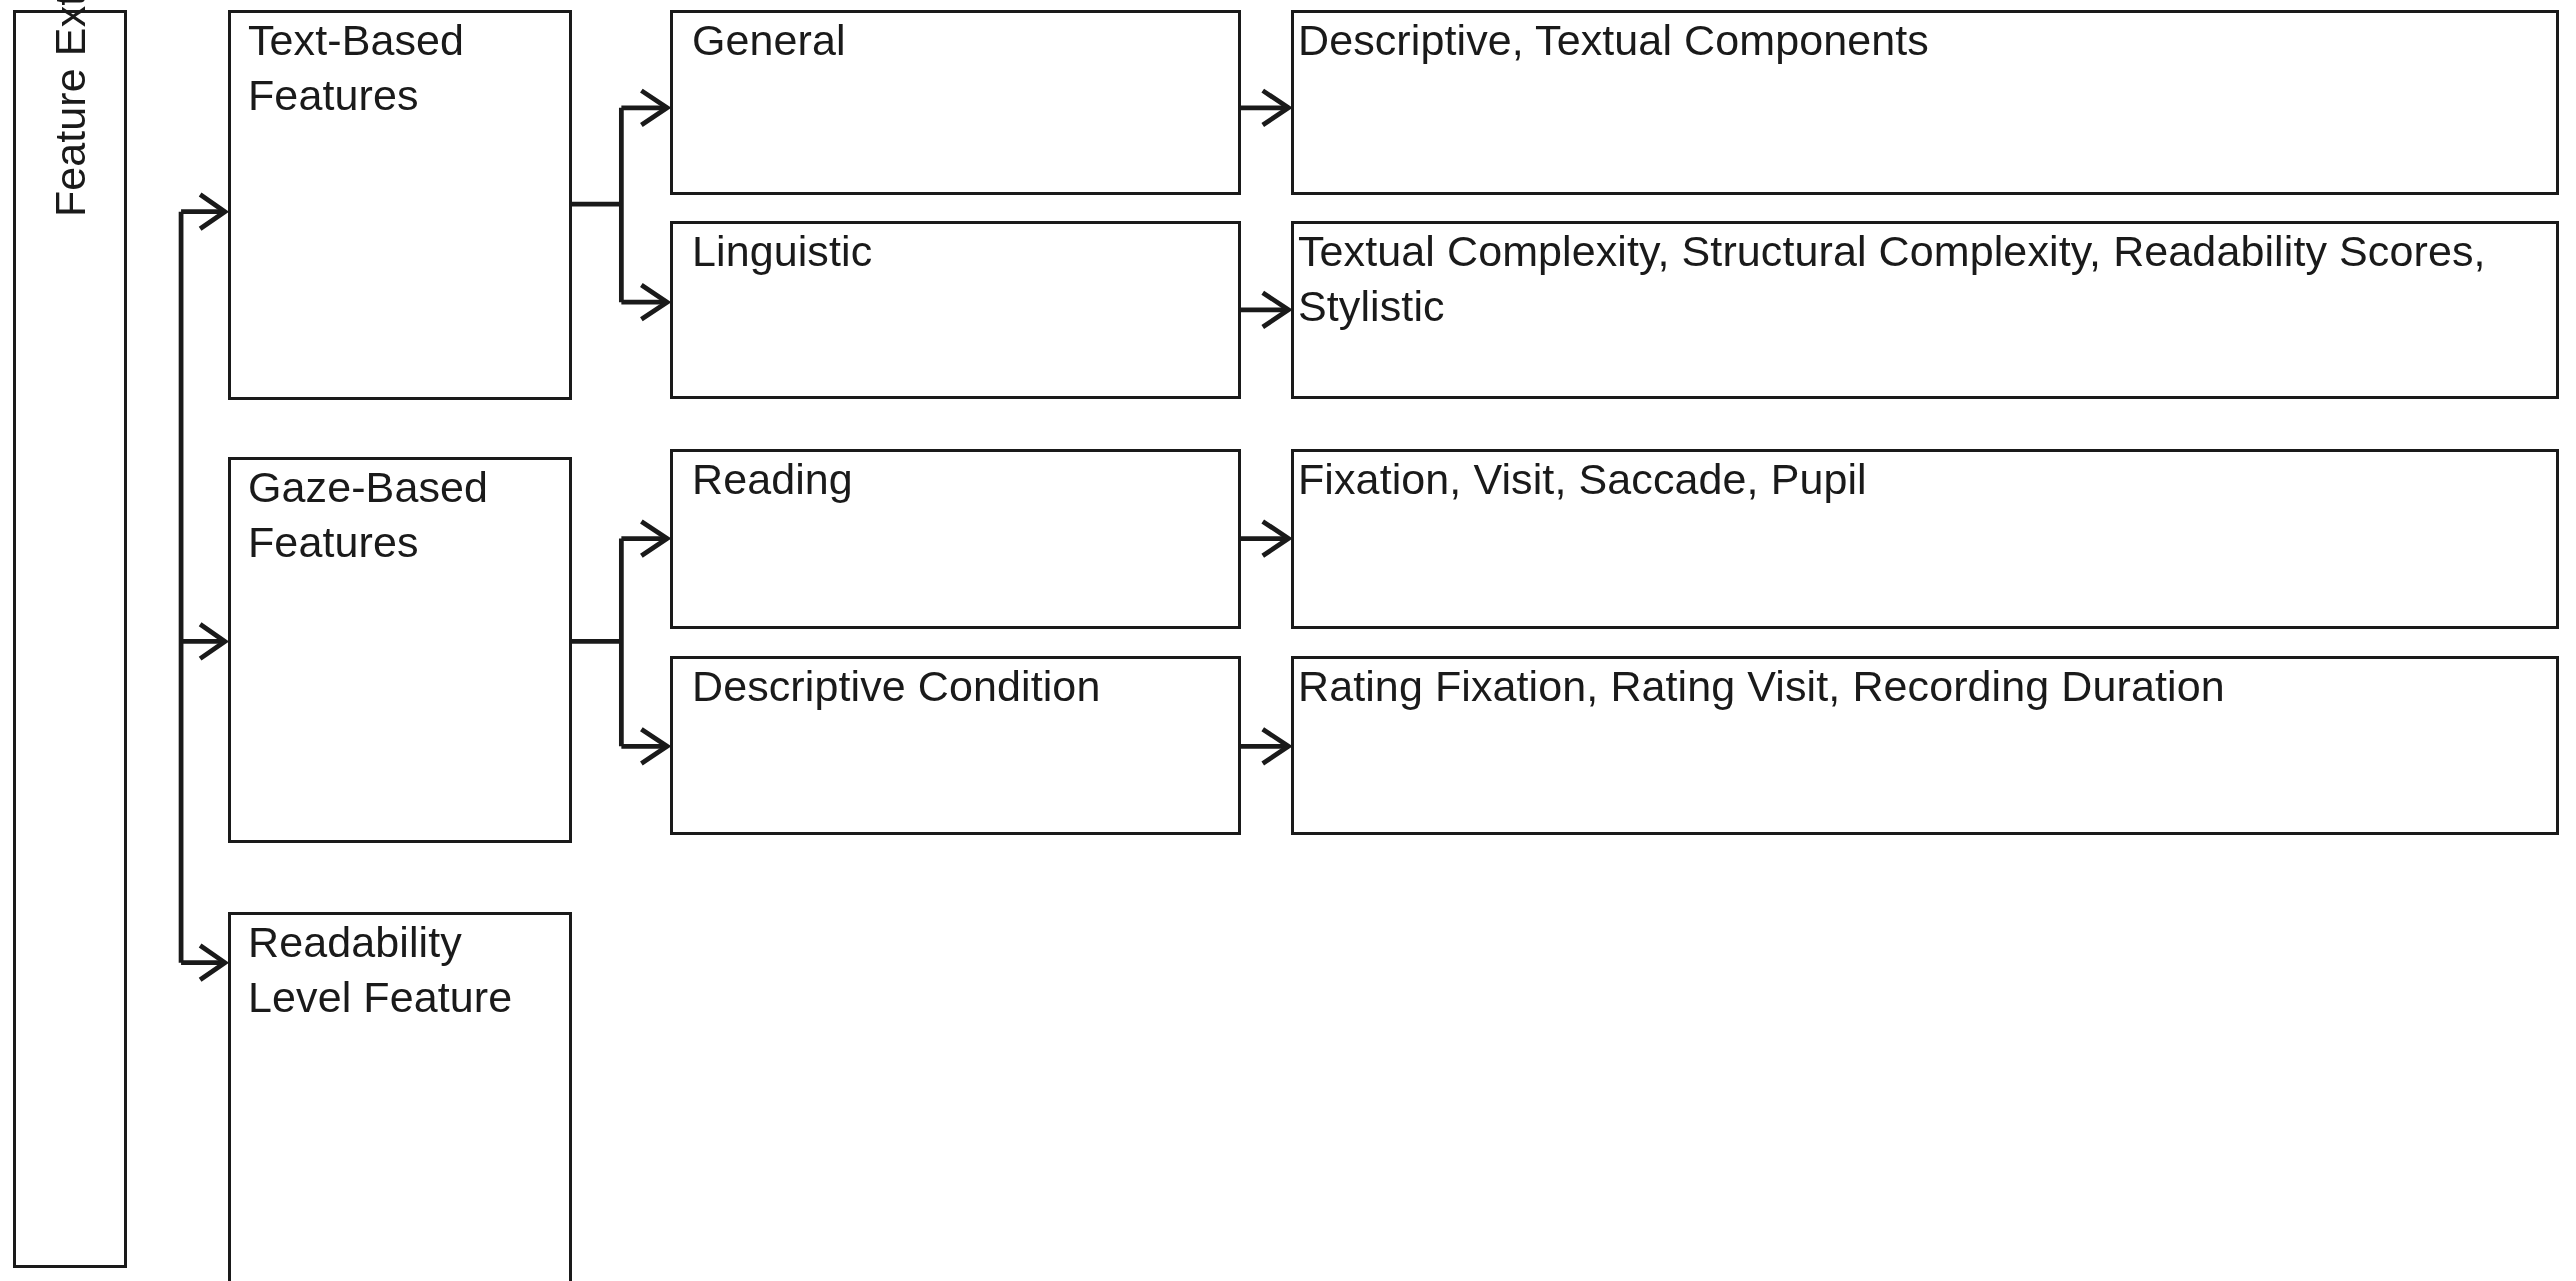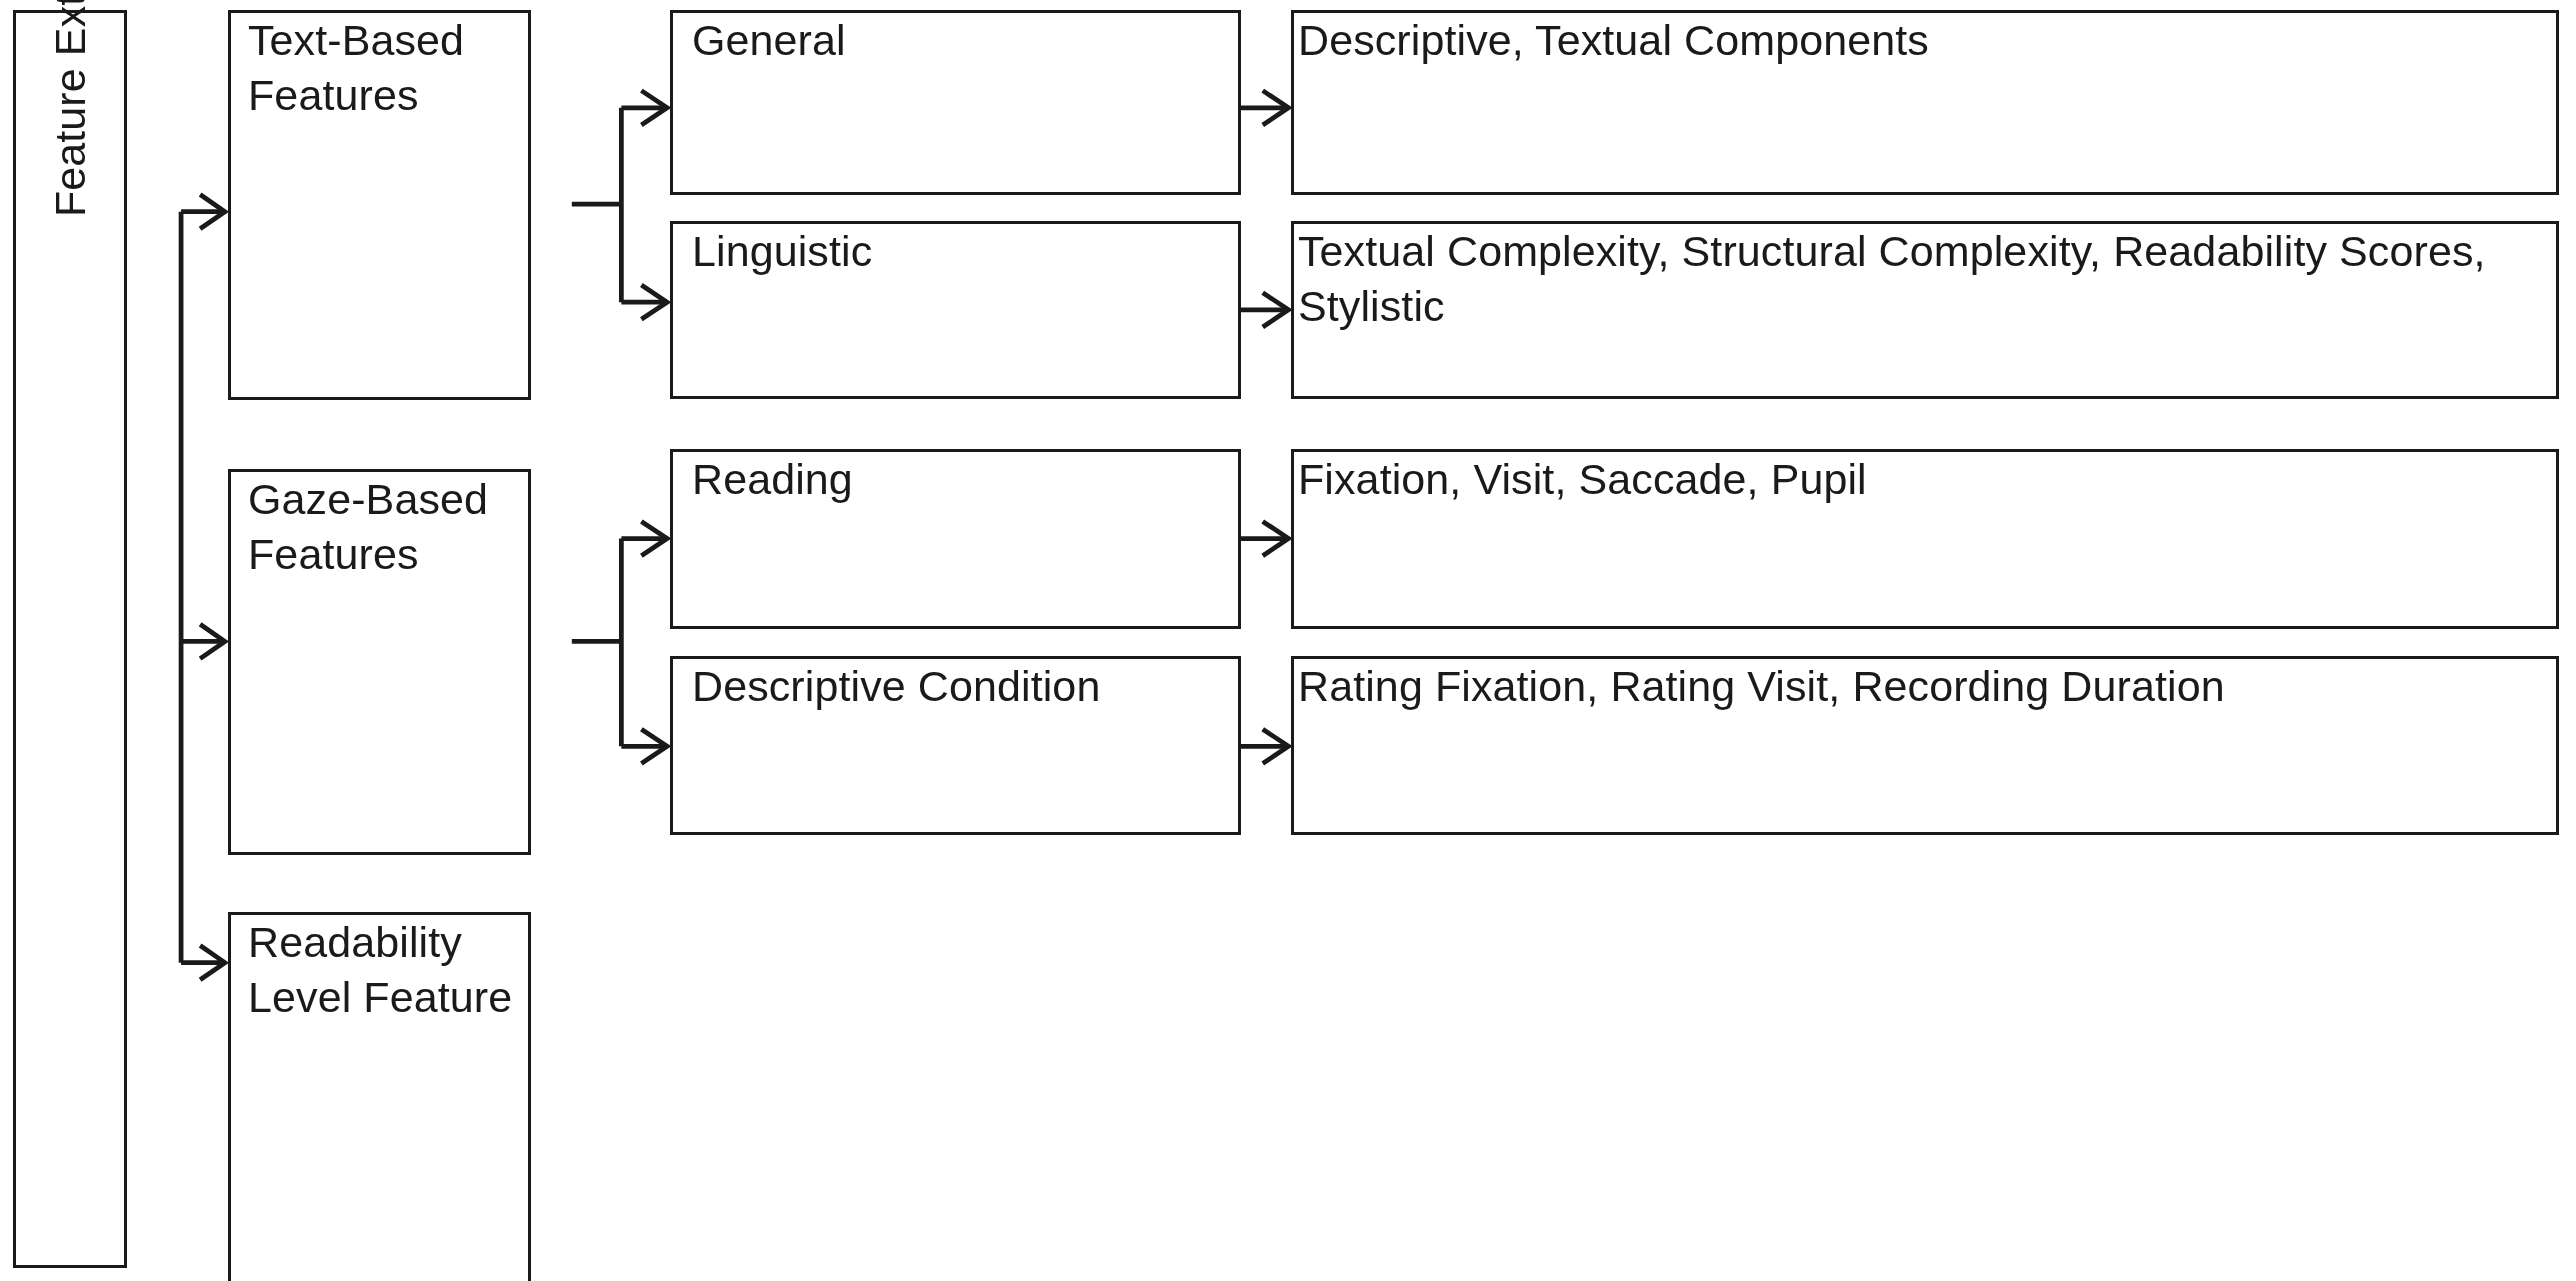--- a/index.html
+++ b/index.html
@@ -44,25 +44,25 @@
   }
   .spine-box .label {
     transform: rotate(-90deg);
     transform-origin: center center;
     white-space: nowrap;
     text-align: center;
   }
   
   .col2 {
     left: 228px;
-    width: 303px;
+    width: 344px;
   }
   .col2 .label { padding-left: 17px; }
   #box-text-based   { top: 9.5px;  height: 390px; }
-  #box-gaze-based   { top: 469px; height: 386px; }
+  #box-gaze-based   { top: 457px; height: 386px; }
   #box-readability  { top: 912px; height: 386px; }
   
   .col3 {
     left: 670px;
     width: 571px;
   }
   .col3 .label { padding-left: 19px; }
   #box-general     { top: 9.5px;  height: 185px; }
   #box-linguistic  { top: 221px; height: 178px; }
   #box-reading     { top: 449px; height: 180px; }

